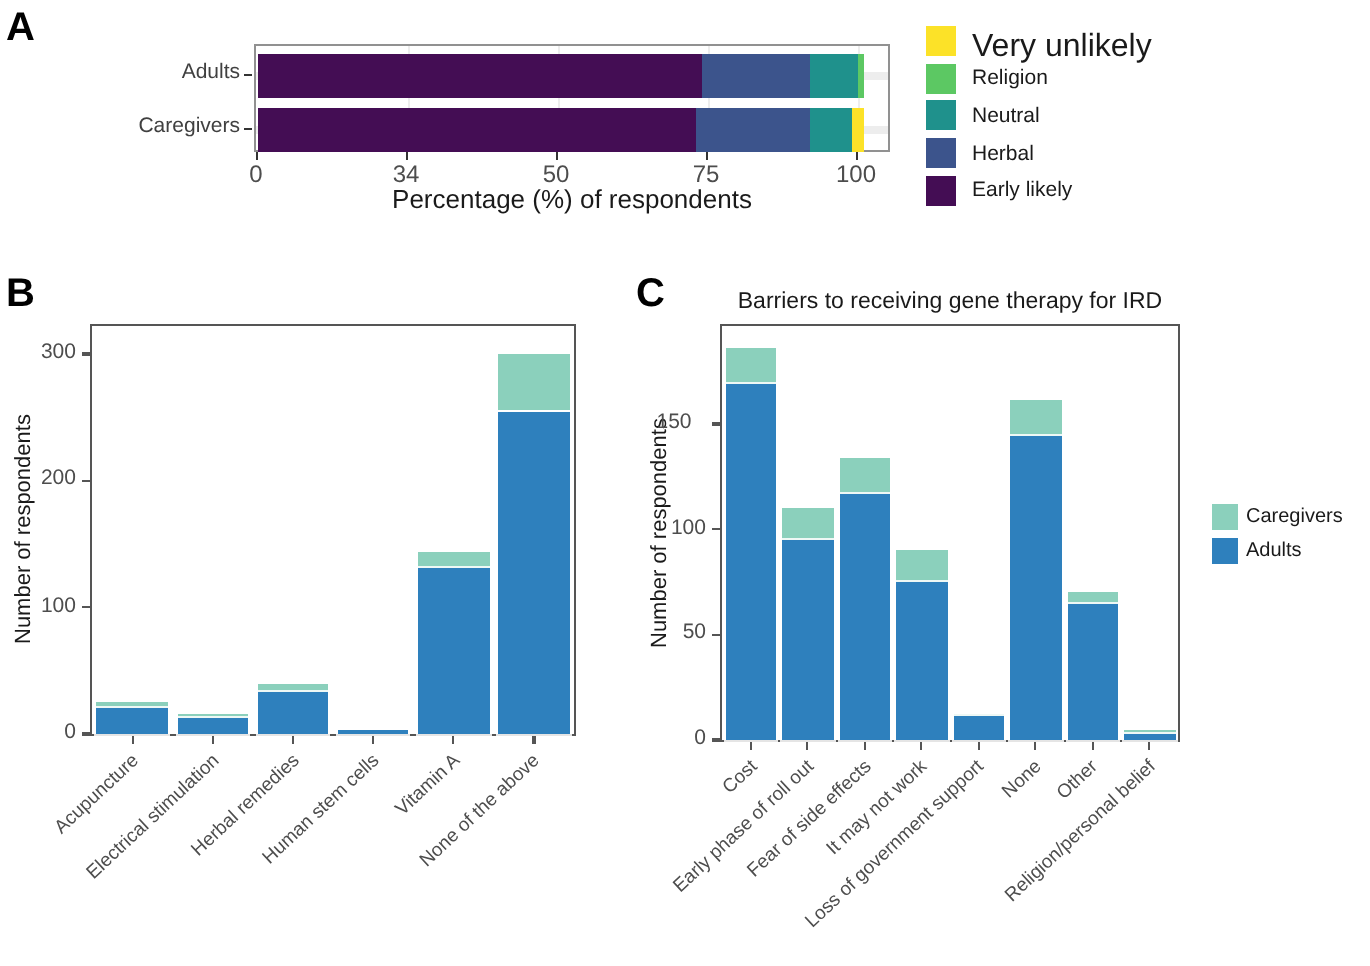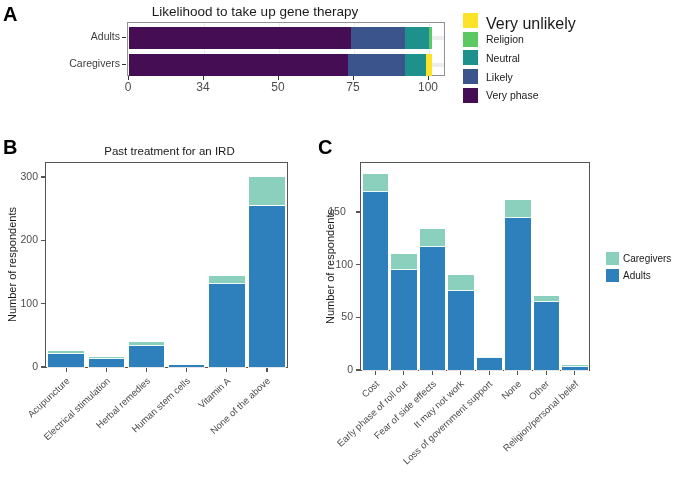--- a/index.html
+++ b/index.html
@@ -26,23 +26,23 @@
   .tickmark{position:absolute;background:#333;}
 </style>
 </head>
 <body>
 
 <div class="figure" id="fig">
   <div class="panel-letter" style="left:3px;top:4px">A</div>
   <div class="panel-letter" style="left:3px;top:137px">B</div>
   <div class="panel-letter" style="left:318px;top:137px">C</div>
 
-  <div class="chart-title big" style="left:65px;top:4px;width:380px">Likelihood to take up gene therapy</div>
-  <div class="chart-title" style="left:42px;top:145px;width:255px">Past treatment for an IRD</div>
+  <div class="chart-title" style="left:355px;top:145px;width:240px">Barriers to receiving gene therapy for IRD</div>
 
+  <div class="axis-title" style="left:127px;top:92px;width:318px;text-align:center;font-size:13px">Percentage (%) of respondents</div>
   <div class="ylabel" style="left:4px;top:162px;height:206px">Number of respondents</div>
   <div class="ylabel" style="left:322px;top:162px;height:209px">Number of respondents</div>
 
   <div class="plot" id="plot-a" style="left:127px;top:22px;width:318px;height:54px;border-color:#919191">
       <div class="gridline" style="left: 75.5px; top: 0px; width: 1.5px; height: 100%;"></div>
       <div class="gridline" style="left: 150.5px; top: 0px; width: 1.5px; height: 100%;"></div>
       <div class="gridline" style="left: 225.5px; top: 0px; width: 1.5px; height: 100%;"></div>
       <div class="gridline" style="left: 300.5px; top: 0px; width: 1.5px; height: 100%;"></div>
       <div class="gridline" style="left: 0px; top: 13px; width: 100%; height: 4px;"></div>
       <div class="gridline" style="left: 0px; top: 40px; width: 100%; height: 4px;"></div>
@@ -100,23 +100,23 @@
     <div class="tick-lbl" style="left: 335px; top: 80px; width: 36px; text-align: center; font-size: 12px;">75</div>
     <div class="tickmark" style="left: 427.5px; top: 76px; width: 1.2px; height: 4px;"></div>
     <div class="tick-lbl" style="left: 410px; top: 80px; width: 36px; text-align: center; font-size: 12px;">100</div>
     <div class="legend-swatch" style="left: 463px; top: 13px; width: 15px; height: 15px; background: rgb(252, 226, 40);"></div>
     <div class="legend-lbl" style="left: 486px; top: 14.5px; font-size: 16px;">Very unlikely</div>
     <div class="legend-swatch" style="left: 463px; top: 31.7px; width: 15px; height: 15px; background: rgb(92, 200, 99);"></div>
     <div class="legend-lbl" style="left: 486px; top: 33.2px; font-size: 10.5px;">Religion</div>
     <div class="legend-swatch" style="left: 463px; top: 50.4px; width: 15px; height: 15px; background: rgb(31, 145, 140);"></div>
     <div class="legend-lbl" style="left: 486px; top: 51.9px; font-size: 10.5px;">Neutral</div>
     <div class="legend-swatch" style="left: 463px; top: 69.1px; width: 15px; height: 15px; background: rgb(60, 84, 140);"></div>
-    <div class="legend-lbl" style="left: 486px; top: 70.6px; font-size: 10.5px;">Likely</div>
+    <div class="legend-lbl" style="left: 486px; top: 70.6px; font-size: 10.5px;">Herbal</div>
     <div class="legend-swatch" style="left: 463px; top: 87.8px; width: 15px; height: 15px; background: rgb(68, 13, 84);"></div>
-    <div class="legend-lbl" style="left: 486px; top: 89.3px; font-size: 10.5px;">Very phase</div>
+    <div class="legend-lbl" style="left: 486px; top: 89.3px; font-size: 10.5px;">Early likely</div>
     <div class="tickmark" style="left: 65.5833px; top: 368px; width: 1.2px; height: 4px; background: rgb(85, 85, 85);"></div>
     <div class="rot-anchor" style="left: 66.0833px; top: 375px;">
       <span>Acupuncture</span>
     </div>
     <div class="tickmark" style="left: 105.75px; top: 368px; width: 1.2px; height: 4px; background: rgb(85, 85, 85);"></div>
     <div class="rot-anchor" style="left: 106.25px; top: 375px;">
       <span>Electrical stimulation</span>
     </div>
     <div class="tickmark" style="left: 145.917px; top: 368px; width: 1.2px; height: 4px; background: rgb(85, 85, 85);"></div>
     <div class="rot-anchor" style="left: 146.417px; top: 375px;">

